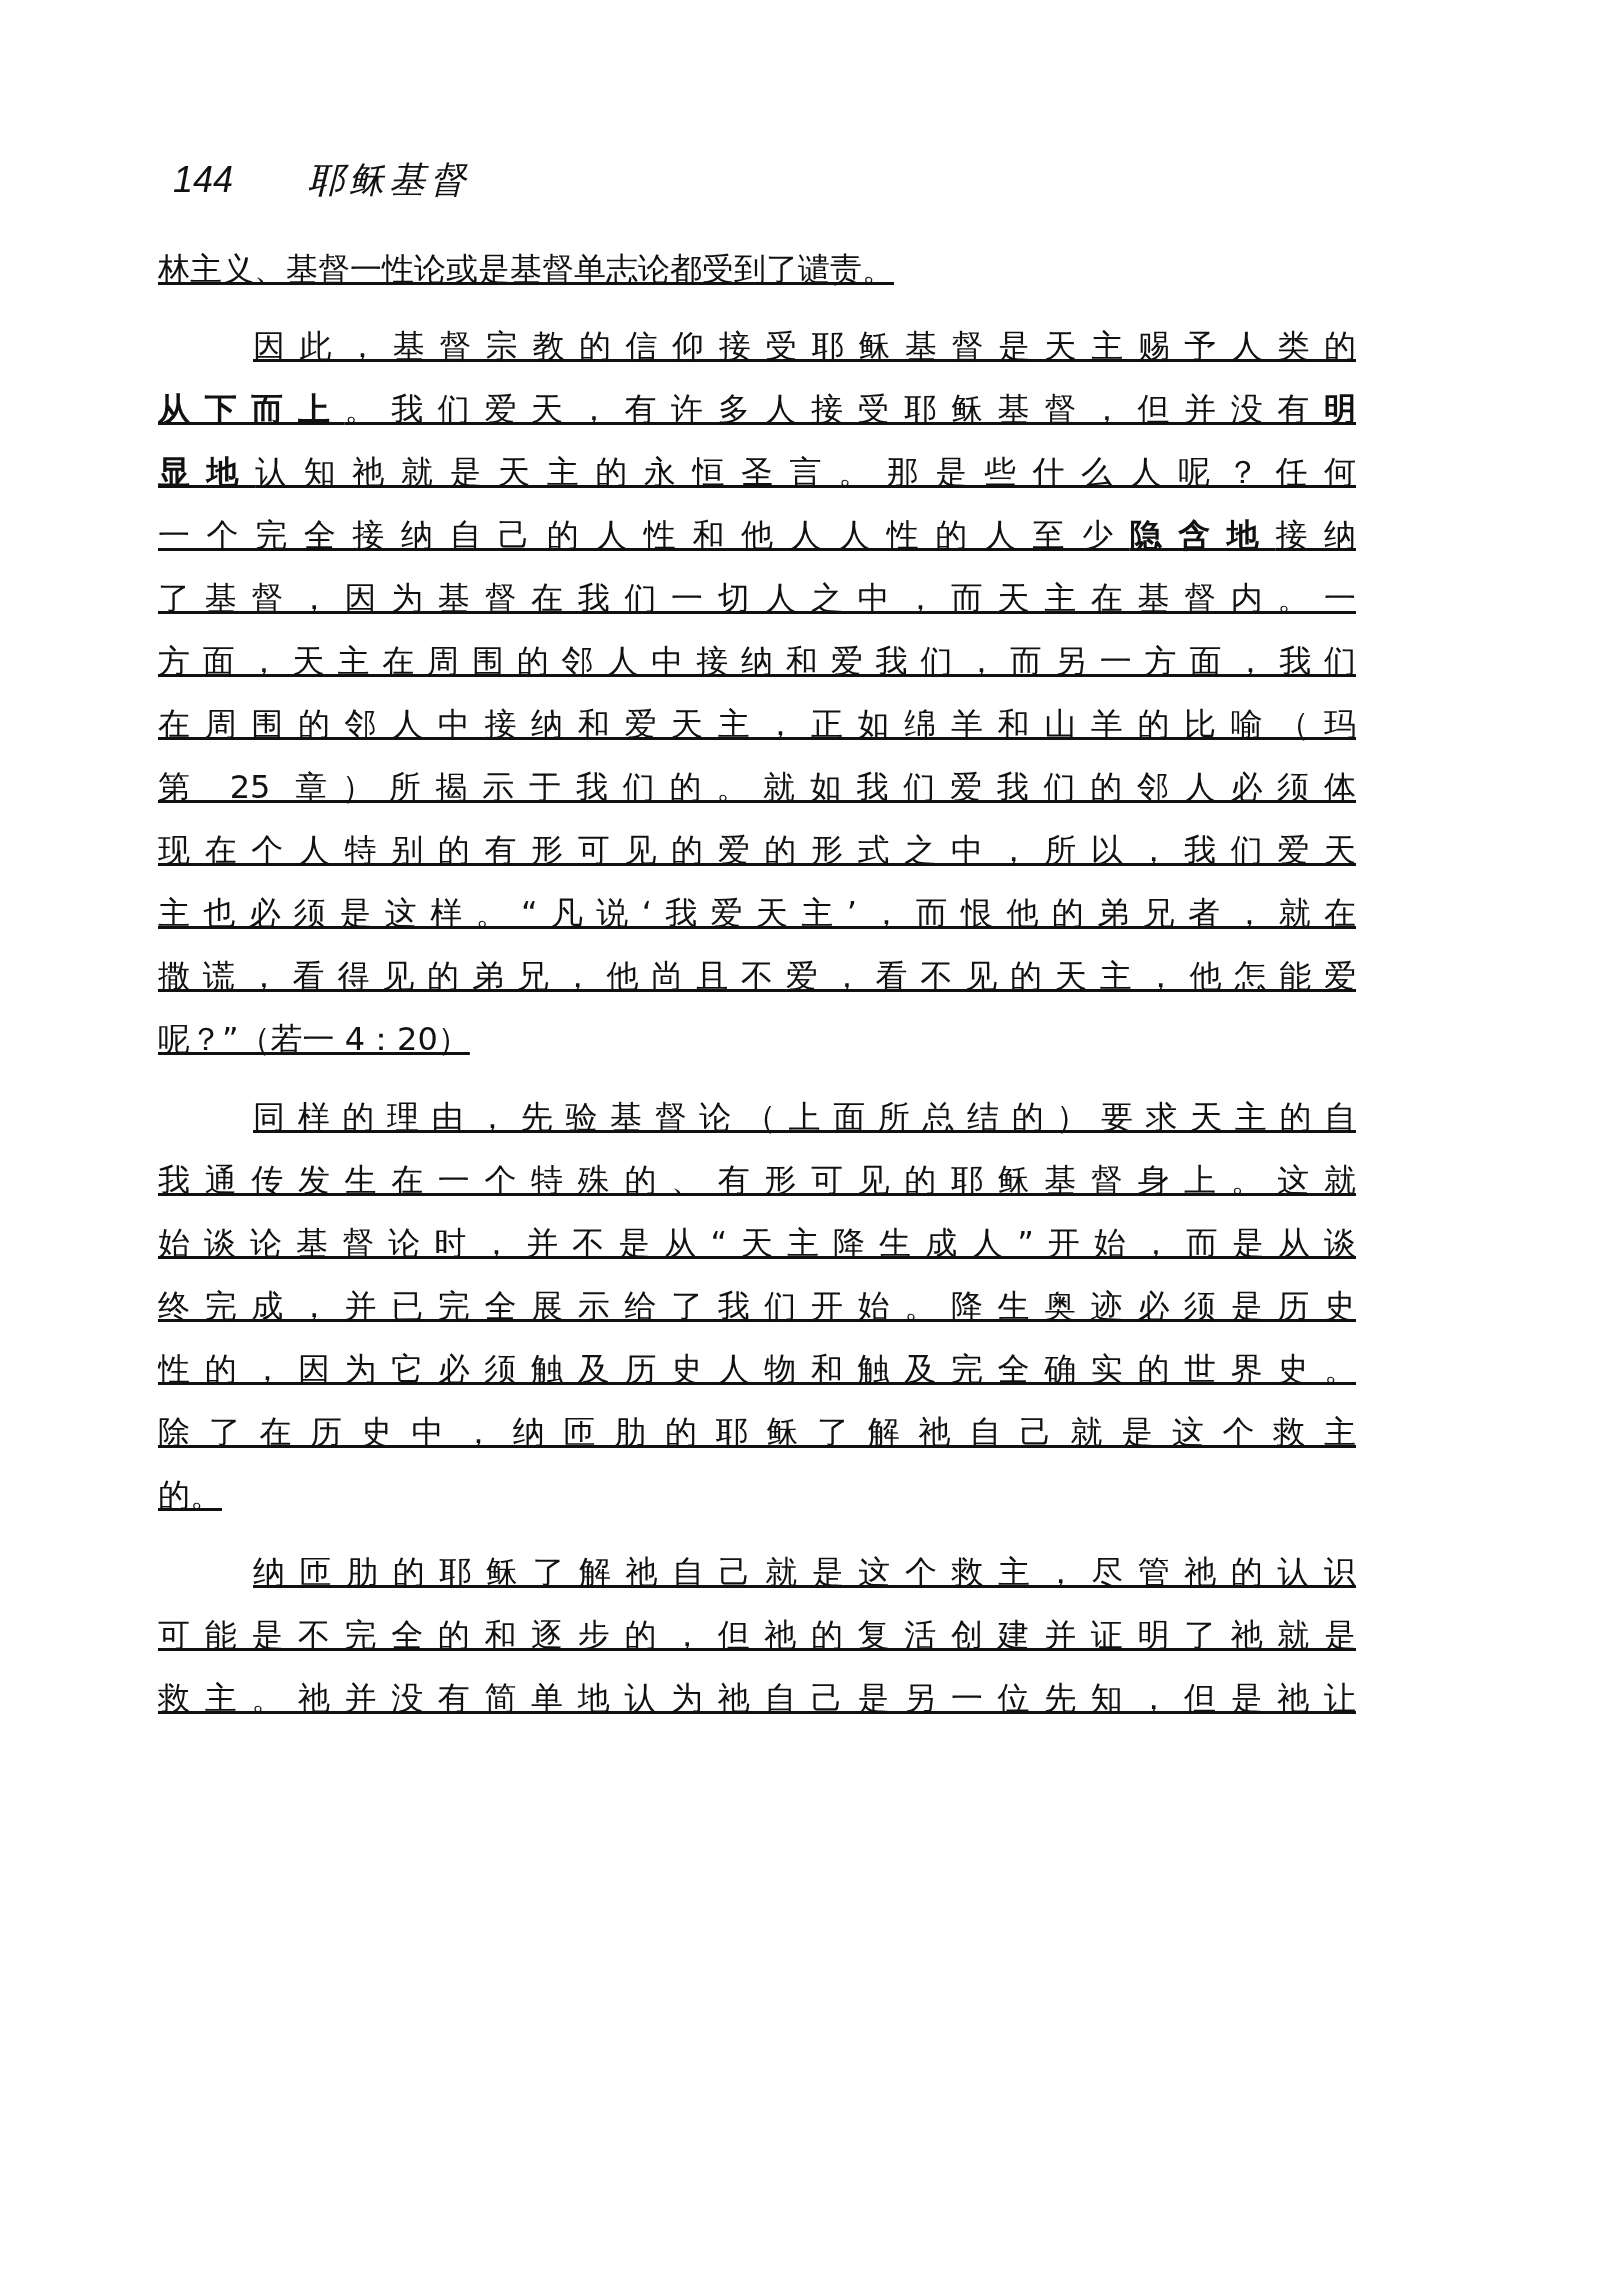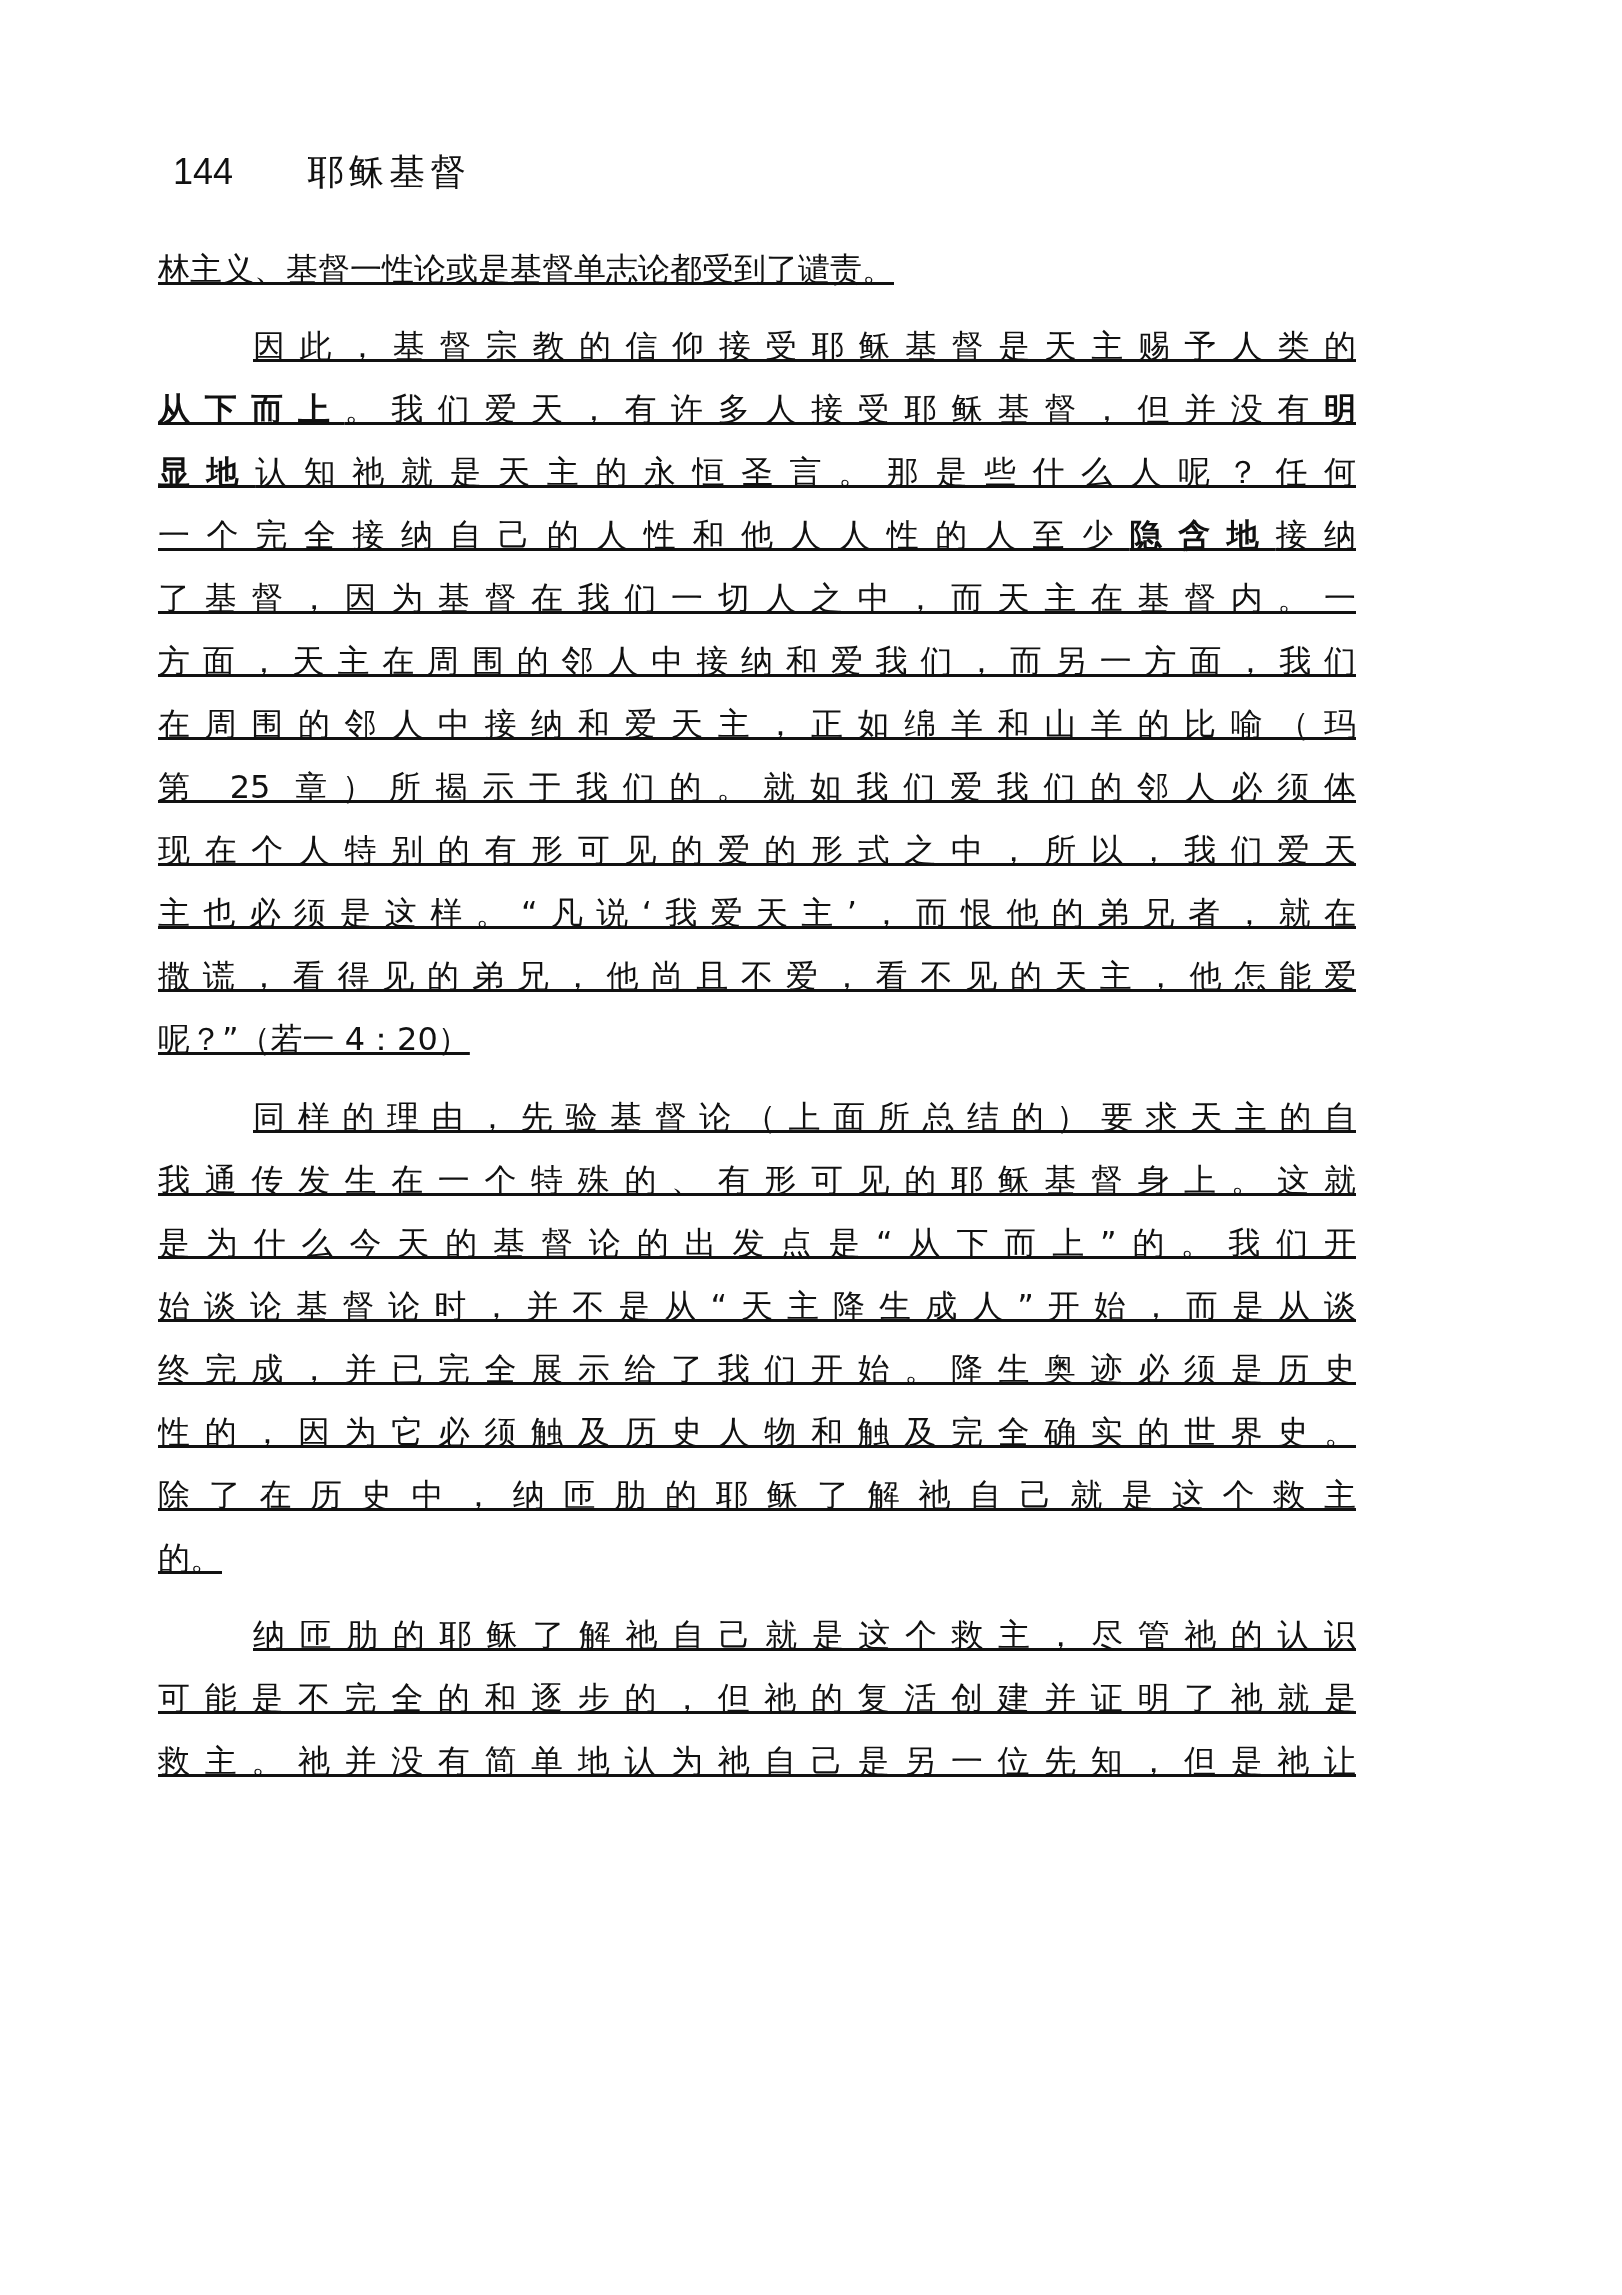--- a/index.html
+++ b/index.html
@@ -3,22 +3,22 @@
 <meta charset="utf-8">
 <style>
   html, body { margin: 0; padding: 0; background: #ffffff; }
   body { width: 1623px; height: 2295px; position: relative; overflow: hidden; }
   .page {
     position: absolute; left: 0; top: 0; width: 1623px; height: 2295px;
     background: #ffffff; color: #111111;
     font-family: "DejaVu Sans", "Liberation Sans", sans-serif;
   }
   .running-head {
-    position: absolute; left: 173px; top: 148px;
-    font-size: 36px; line-height: 48px; white-space: nowrap;
+    position: absolute; left: 173px; top: 156px;
+    font-size: 36px; line-height: 48px; white-space: nowrap; font-style: italic;
   }
   .running-head .pageno { font-family: "Liberation Sans", sans-serif; margin-right: 63px; }
   .running-head .title { letter-spacing: 4.8px; }
   .body-text {
     position: absolute; left: 158px; top: 238px; width: 1198px;
     font-size: 32px; line-height: 63px; text-decoration: underline;
   }
   .line {
     display: block; height: 63px; white-space: nowrap;
     text-align: justify; text-align-last: justify;
@@ -53,21 +53,20 @@
         <span class="line"><span>第 25 章）所揭示于我们的。就如我们爱我们的邻人必须体</span></span>
         <span class="line"><span>现在个人特别的有形可见的爱的形式之中，所以，我们爱天</span></span>
         <span class="line"><span>主也必须是这样。“凡说‘我爱天主’，而恨他的弟兄者，就在</span></span>
         <span class="line"><span>撒谎，看得见的弟兄，他尚且不爱，看不见的天主，他怎能爱</span></span>
         <span class="line last"><span>呢？”（若一 4：20）</span></span>
       </div>
       <div class="para-gap"></div>
       <div class="paragraph">
         <span class="line indent"><span>同样的理由，先验基督论（上面所总结的）要求天主的自</span></span>
         <span class="line"><span>我通传发生在一个特殊的、有形可见的耶稣基督身上。这就</span></span>
-        <span class="line"><span>是为什么今天的基督论的出发点是“从下而上”的。我们开</span></span>
         <span class="line"><span>始谈论基督论时，并不是从“天主降生成人”开始，而是从谈</span></span>
         <span class="line"><span>终完成，并已完全展示给了我们开始。降生奥迹必须是历史</span></span>
         <span class="line"><span>性的，因为它必须触及历史人物和触及完全确实的世界史。</span></span>
         <span class="line"><span>除了在历史中，纳匝肋的耶稣了解祂自己就是这个救主</span></span>
         <span class="line last"><span>的。</span></span>
       </div>
       <div class="para-gap"></div>
       <div class="paragraph">
         <span class="line indent"><span>纳匝肋的耶稣了解祂自己就是这个救主，尽管祂的认识</span></span>
         <span class="line"><span>可能是不完全的和逐步的，但祂的复活创建并证明了祂就是</span></span>

